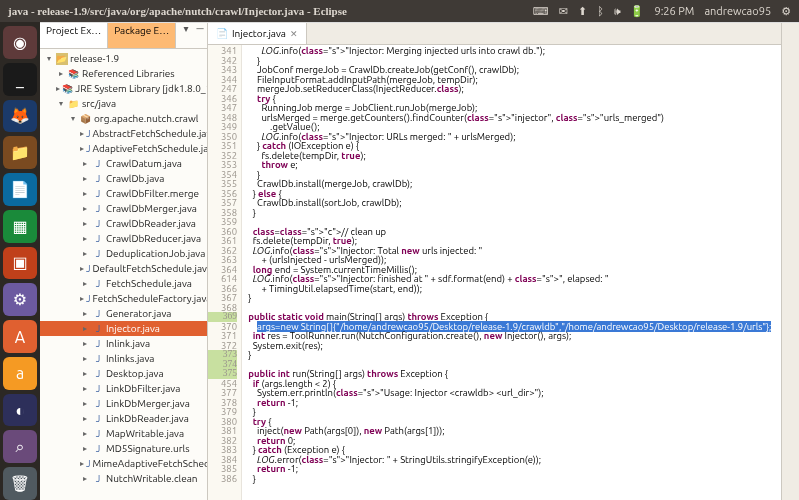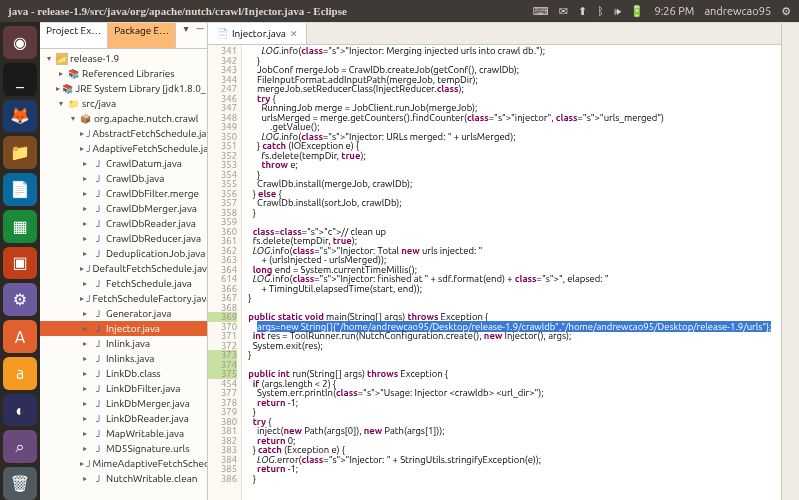--- a/index.html
+++ b/index.html
@@ -56,21 +56,21 @@
 
 
 .editor { flex: 1; display: flex; flex-direction: column; background: #fff; position: relative; }
 .editor .etabs { height: 22px; display: flex; border-bottom: 1px solid #ccc8c0; background: #f0ece4; font-size: 10px; }
 .editor .etab { padding: 3px 8px; background: #fff; border-right: 1px solid #ccc8c0; display: flex; align-items: center; gap: 4px; }
 .editor .etab .jic { width: 12px; height: 12px; display:inline-block; }
 .editor .etab .x { color: #888; font-size: 9px; }
 .editor .code { flex: 1; display: flex; font-family: "DejaVu Sans Mono", monospace; font-size: 9.5px; overflow: hidden; }
 .gutter { width: 34px; background: #fbf9f2; color: #9a948c; text-align: right; padding: 1px 4px 1px 0; border-right: 1px solid #e8e4dc; line-height: 9.5px; }
 .gutter div { height: 9.5px; }
-.gutter .mark { background: #c8e0a0; }
+.gutter .mark { background: #c8e0a0; font-family: Liberation Serif, serif; }
 .src { flex: 1; padding: 1px 2px; line-height: 9.5px; white-space: pre; overflow: hidden; }
 .src div { height: 9.5px; }
 .hl-sel { background: #3a79d6; color: #fff; display: inline; }
 .k { color: #7f0055; font-weight: bold; }
 .i { font-style: italic; }
 
 
 .rstrip { width: 18px; background: #f0ece4; border-left: 1px solid #ccc8c0; }
 
 </style>
@@ -222,21 +222,21 @@
             <span>Inlink.java</span>
           </div>
           <div class="tnode" style="padding-left: 40px;">
             <span class="tw">▸</span>
             <span class="ic ic-java">J</span>
             <span>Inlinks.java</span>
           </div>
           <div class="tnode" style="padding-left: 40px;">
             <span class="tw">▸</span>
             <span class="ic ic-java">J</span>
-            <span>LinkDb.class</span>
+            <span>Desktop.java</span>
           </div>
           <div class="tnode" style="padding-left: 40px;">
             <span class="tw">▸</span>
             <span class="ic ic-java">J</span>
             <span>LinkDbFilter.java</span>
           </div>
           <div class="tnode" style="padding-left: 40px;">
             <span class="tw">▸</span>
             <span class="ic ic-java">J</span>
             <span>LinkDbMerger.java</span>

